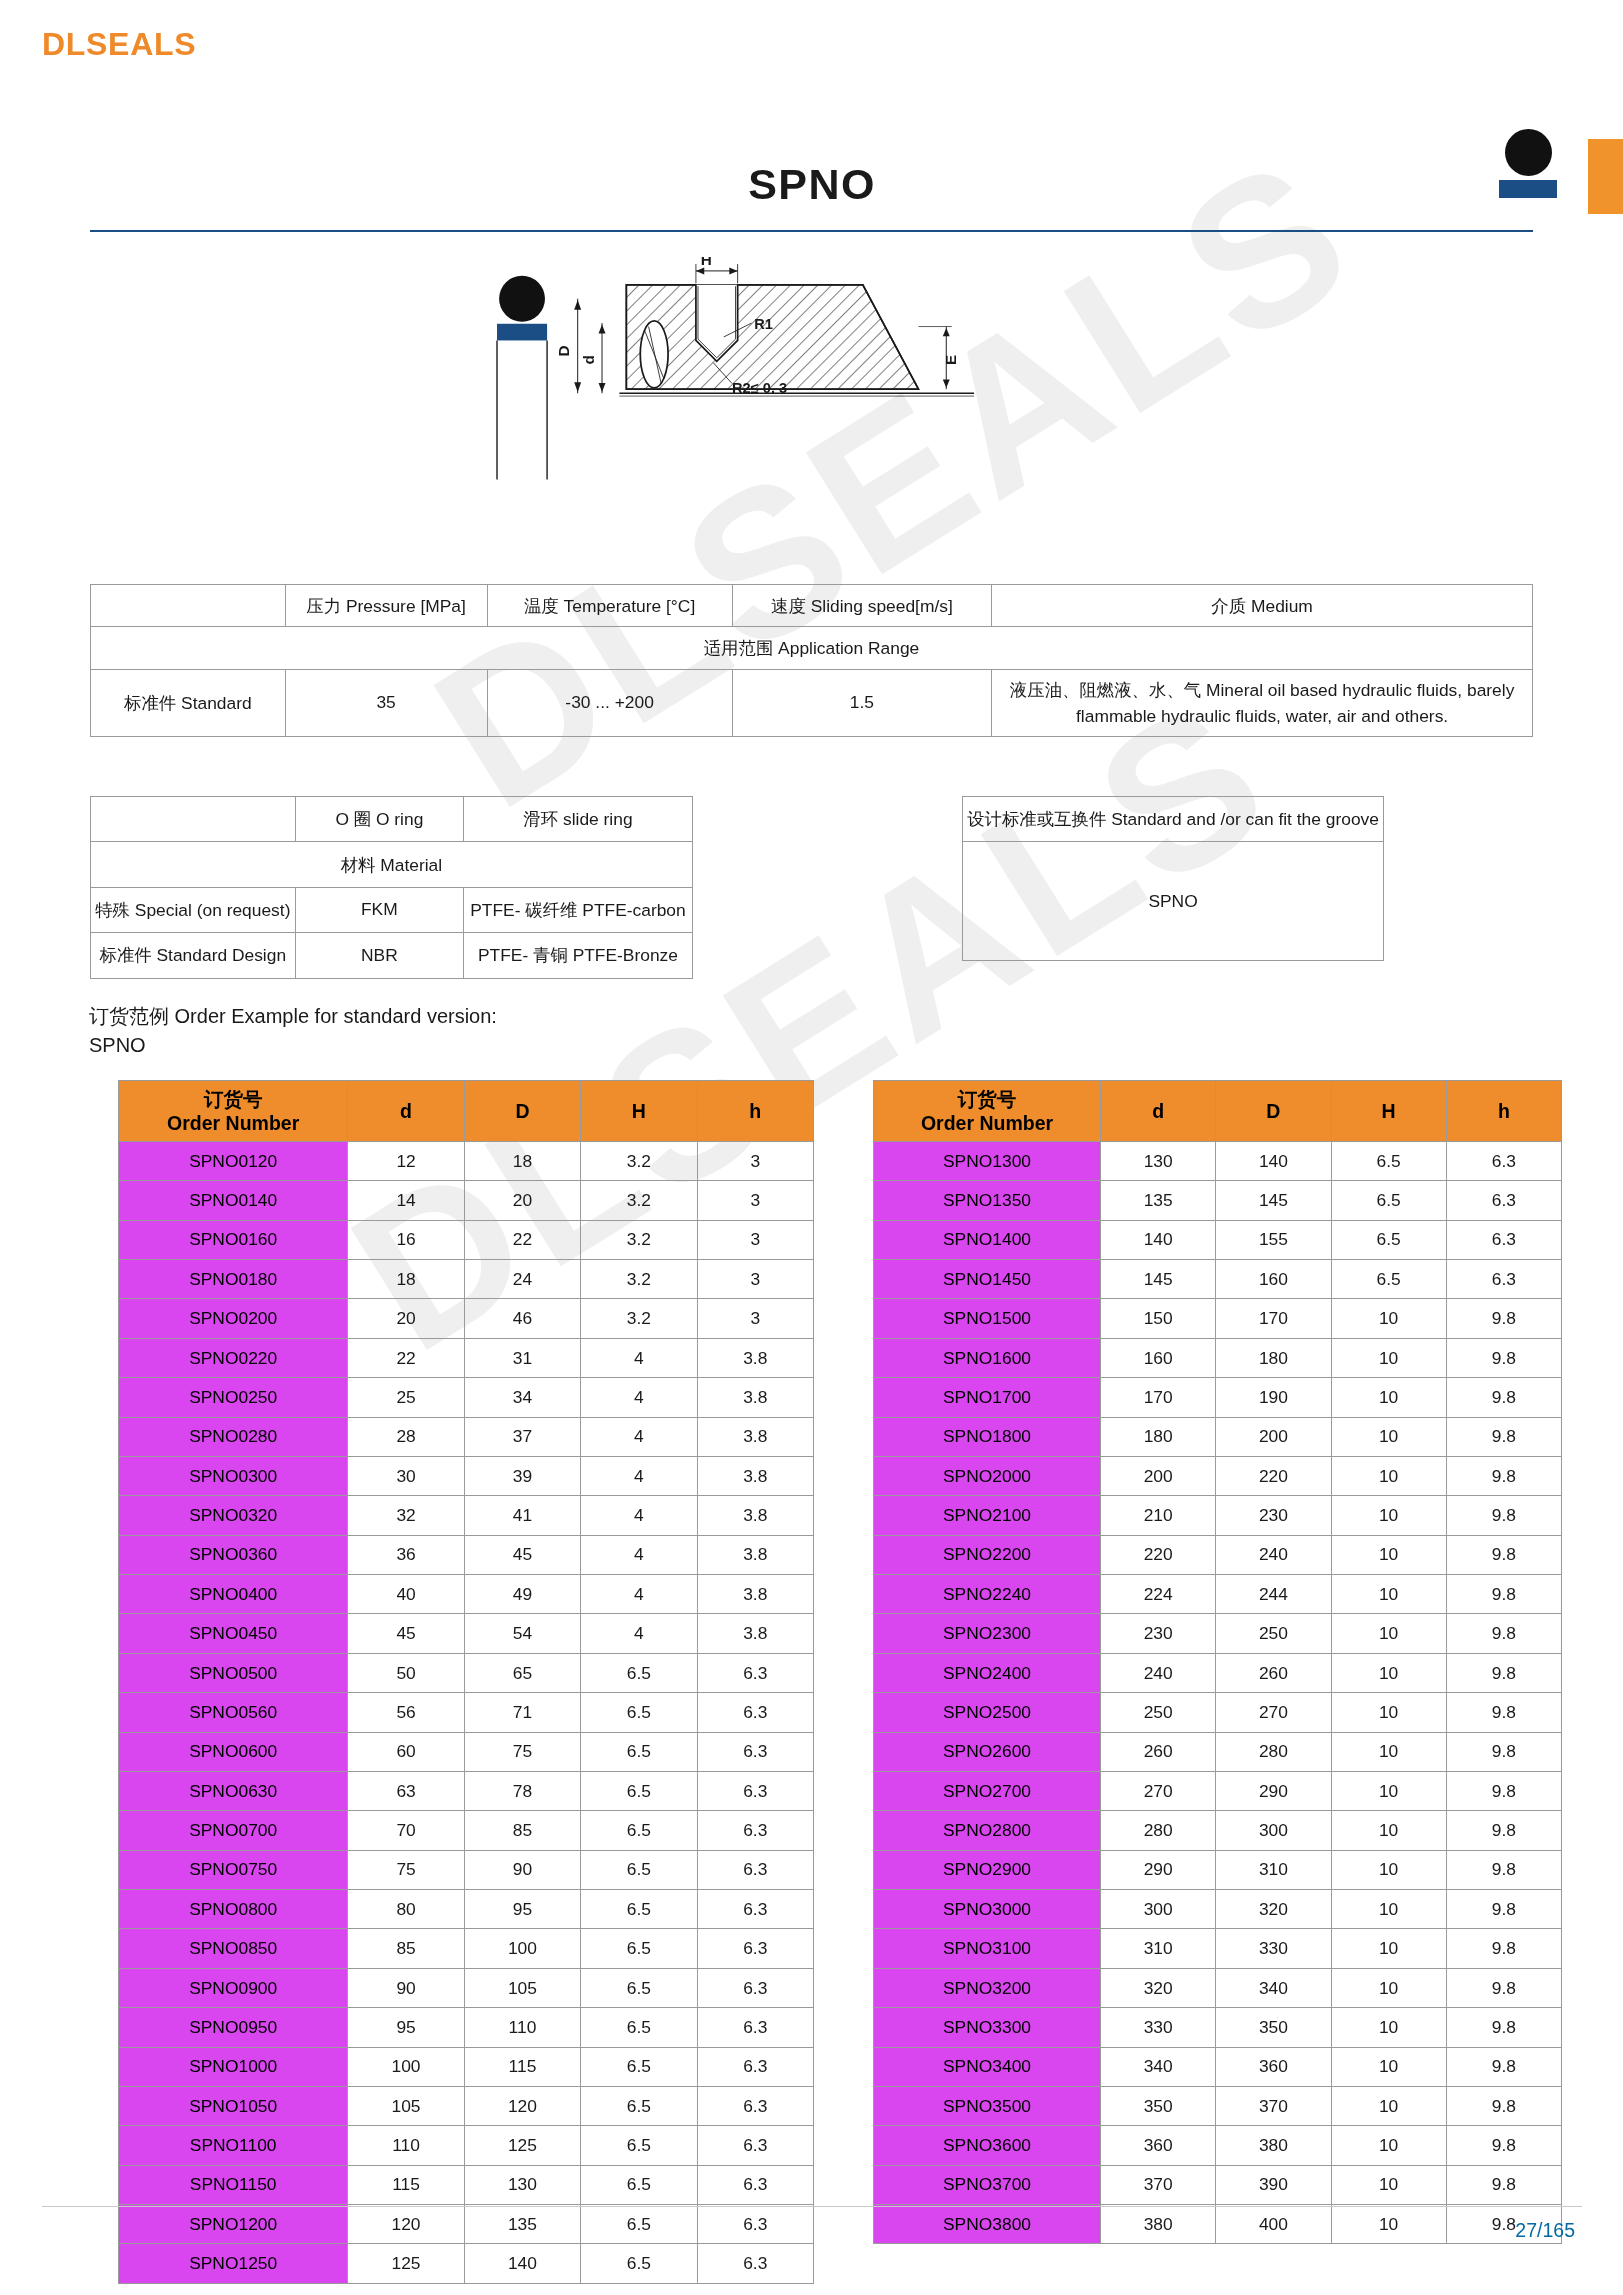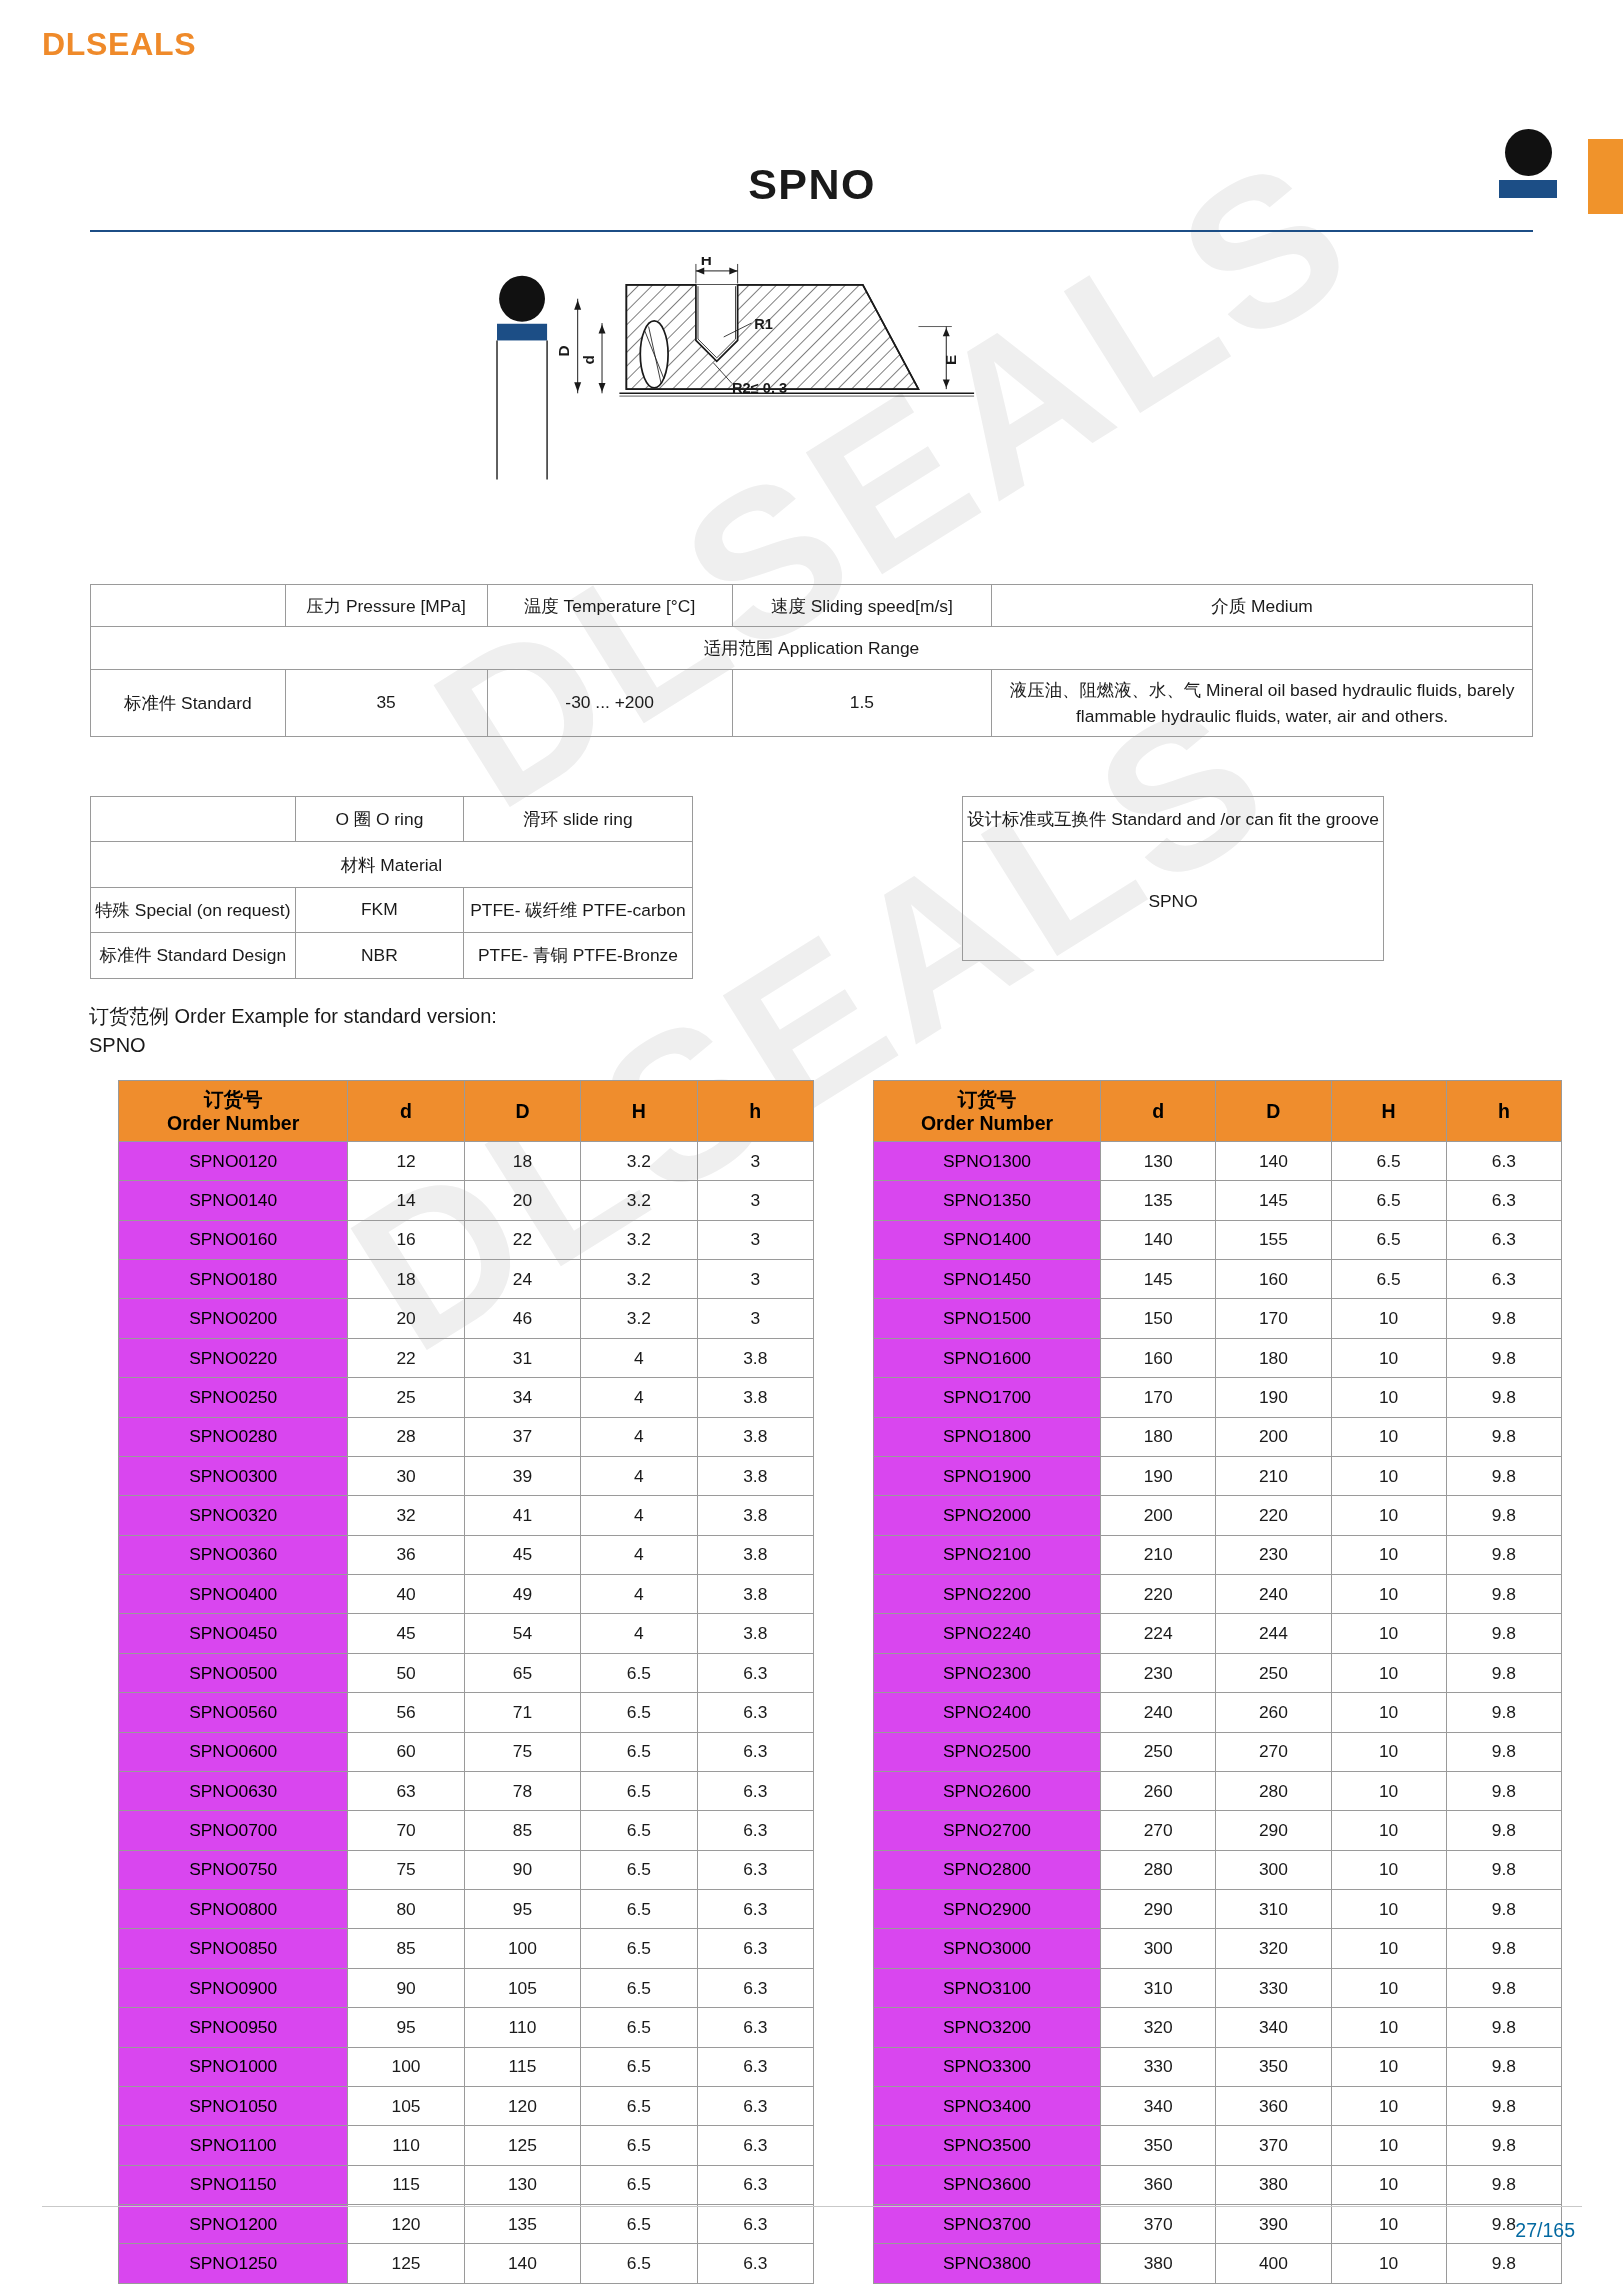--- a/index.html
+++ b/index.html
@@ -655,27 +655,20 @@
             <td>9.8</td>
           </tr>
           <tr>
             <td class="code">SPNO1800</td>
             <td>180</td>
             <td>200</td>
             <td>10</td>
             <td>9.8</td>
           </tr>
           <tr>
-            <td class="code">SPNO1900</td>
-            <td>190</td>
-            <td>210</td>
-            <td>10</td>
-            <td>9.8</td>
-          </tr>
-          <tr>
             <td class="code">SPNO2000</td>
             <td>200</td>
             <td>220</td>
             <td>10</td>
             <td>9.8</td>
           </tr>
           <tr>
             <td class="code">SPNO2100</td>
             <td>210</td>
             <td>230</td>

